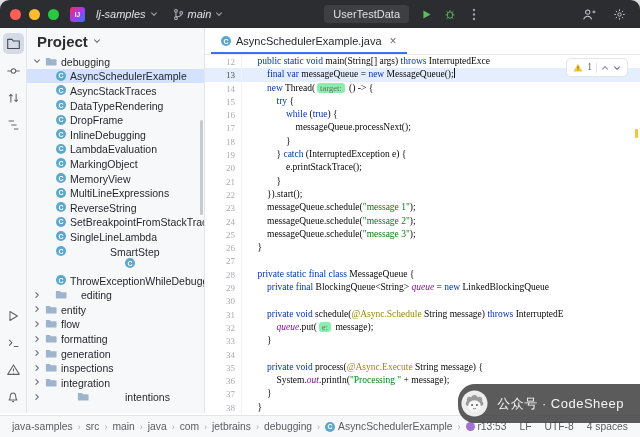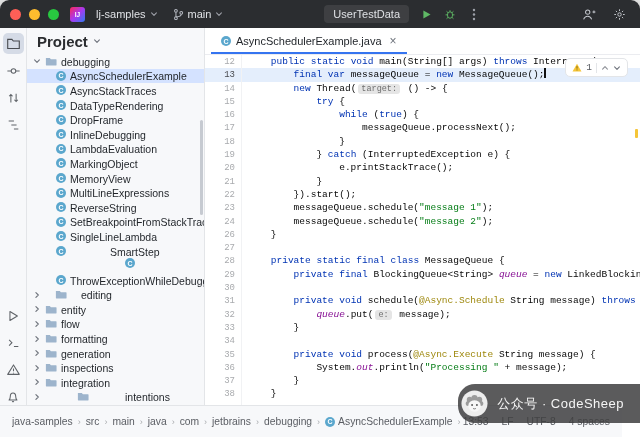--- a/index.html
+++ b/index.html
@@ -9,21 +9,21 @@
     border-radius:9px 9px 0 0;box-shadow:0 2px 10px rgba(0,0,0,.25);
   }
   
   .titlebar{height:28px;background:#2b2d30;display:flex;align-items:center;padding:0 10px;gap:7px;box-sizing:border-box;}
   .traffic{display:flex;gap:8px;margin-right:4px;}
   .tl{width:11px;height:11px;border-radius:50%;display:inline-block;}
   .tl.red{background:#ff5f57}.tl.yellow{background:#febc2e}.tl.green{background:#28c840}
   .app-logo{width:15px;height:15px;border-radius:3px;background:linear-gradient(135deg,#fe2857 0%,#a839f1 50%,#2e7bf0 100%);
     display:inline-flex;align-items:center;justify-content:center;color:#fff;font-size:6.5px;font-weight:bold;}
   .tb-widget{display:flex;align-items:center;gap:4px;padding:2px 4px;border-radius:4px;cursor:default;}
-  .tb-text{color:#dfe1e5;font-size:11px;}
+  .tb-text{color:#dfe1e5;font-size:11px;font-style:italic;}
   .tb-center{display:flex;align-items:center;gap:8px;margin-left:auto;}
   .tb-right{display:flex;align-items:center;gap:12px;margin-left:auto;padding-right:2px;}
   .run-pill{background:rgba(255,255,255,.09);border-radius:4px;padding:3px 9px;color:#dfe1e5;font-size:11px;display:flex;align-items:center;gap:5px;}
   .tb-btn{display:inline-flex;align-items:center;justify-content:center;width:18px;height:18px;}
   .icon{display:inline-flex;align-items:center;justify-content:center;line-height:0;}
   
   .main{position:absolute;top:28px;left:0;right:0;bottom:24px;display:flex;}
   .stripe{width:27px;background:#f7f8fa;border-right:1px solid #e3e5e8;display:flex;flex-direction:column;align-items:center;padding:5px 0 6px 0;gap:6px;box-sizing:border-box;}
   .stripe-btn{width:21px;height:21px;border-radius:5px;display:flex;align-items:center;justify-content:center;}
   .stripe-btn.active{background:#d5dbe6;}
@@ -37,39 +37,39 @@
   .tree-label{padding-top:1px;}
   .class-icon{width:10px;height:10px;border-radius:50%;background:#5ba7cd;color:#fff;font-size:7px;font-weight:bold;
     display:inline-flex;align-items:center;justify-content:center;flex:none;}
   .class-icon::after{content:"C";}
   .panel-scrollbar{position:absolute;right:1px;top:92px;width:3px;height:95px;background:#c6cad1;border-radius:2px;}
   
   .editor-col{flex:1;min-width:0;display:flex;flex-direction:column;background:#fff;}
   .tabbar{height:26px;flex:none;display:flex;align-items:stretch;border-bottom:1px solid #ebecf0;background:#fff;padding-left:6px;}
   .tab{display:flex;align-items:center;gap:5px;padding:0 10px;font-size:11px;color:#1f2328;box-shadow:inset 0 -2px 0 var(--c-accent,#3574f0);}
   .tab-close{color:#6e737c;font-size:12px;margin-left:3px;}
-  .code-wrap{flex:1;position:relative;overflow:hidden;font-family:Liberation Mono, monospace;font-size:9.5px;line-height:13.3px;}
+  .code-wrap{flex:1;position:relative;overflow:hidden;font-family:Liberation Serif, serif;font-size:9.5px;line-height:13.3px;}
   .gutter-line{position:absolute;left:36px;top:0;bottom:0;width:1px;background:#f1f2f4;}
   .code-row{display:flex;height:13.3px;width:100%;}
   .code-row.caret-row{background:var(--c-caret_row,#e4eefc);}
   .ln{width:30px;flex:none;text-align:right;color:#a9abae;font-size:9px;padding-top:1px;}
   .caret-row .ln{color:#494b50;}
   .code{margin:0;padding:0 0 0 13px;white-space:pre;color:#080808;font-family:inherit;font-size:inherit;line-height:inherit;}
   .seg-kw{color:var(--c-keyword,#0033b3);}
   .seg-str{color:var(--c-string,#067d17);}
   .seg-ann{color:var(--c-annotation,#9e880d);}
   .seg-fld{color:var(--c-field,#871094);font-style:italic;}
-  .seg-hint{background:#e5e5e5;color:#6e6e6e;border-radius:3px;padding:0 3px;margin:0 2px;font-size:8.5px;}
+  .seg-hint{background:#86efac;color:#6e6e6e;border-radius:3px;padding:0 3px;margin:0 2px;font-size:8.5px;}
   .caret{display:inline-block;width:1.2px;height:10px;background:#101010;vertical-align:-1px;}
   .inspection-widget{position:absolute;top:3px;right:12px;display:flex;align-items:center;gap:4px;background:#fff;
     border:1px solid #e3e5e8;border-radius:5px;padding:2px 6px;font-size:9.5px;color:#5a5d63;}
   .iw-sep{width:1px;height:10px;background:#e3e5e8;}
   .stripe-mark{position:absolute;right:2px;top:74px;width:3px;height:9px;background:var(--c-warning,#f5c538);border-radius:1px;}
   
-  .statusbar{position:absolute;left:0;right:18px;bottom:0;height:32px;background:#f7f8fa;border-top:1px solid #e3e5e8;
+  .statusbar{position:absolute;left:0;right:0;bottom:0;height:22px;background:#f7f8fa;border-top:1px solid #e3e5e8;
     display:flex;align-items:center;padding:0 12px;font-size:10.3px;color:#5a5d63;box-sizing:border-box;white-space:nowrap;}
   .breadcrumb{display:flex;align-items:center;overflow:hidden;}
   .bc-item{display:inline-flex;align-items:center;gap:3px;}
   .bc-sep{margin:0 5px;color:#a9abae;font-size:9px;}
   .method-icon{width:9px;height:9px;border-radius:50%;background:#a571d0;display:inline-block;flex:none;}
   .status-right{margin-left:auto;display:flex;gap:13px;align-items:center;}
   
   .watermark{position:absolute;right:0;bottom:14px;height:33px;z-index:50;display:flex;align-items:center;gap:9px;
     background:rgba(62,62,64,.85);border-radius:17px 0 0 17px;padding:3px 16px 3px 3px;color:#f5f5f5;font-size:13px;letter-spacing:.5px;}
 </style>
@@ -476,20 +476,24 @@
               <span class="ln">22</span>
               <pre class="code"><span class="seg-pl">        }).start();</span></pre>
             </div>
             <div class="code-row">
               <span class="ln">23</span>
               <pre class="code"><span class="seg-pl">        messageQueue.schedule(</span><span class="seg-str">"message 1"</span><span class="seg-pl">);</span></pre>
             </div>
             <div class="code-row">
               <span class="ln">24</span>
               <pre class="code"><span class="seg-pl">        messageQueue.schedule(</span><span class="seg-str">"message 2"</span><span class="seg-pl">);</span></pre>
+            </div>
+            <div class="code-row">
+              <span class="ln">25</span>
+              <pre class="code"><span class="seg-pl">        messageQueue.schedule(</span><span class="seg-str">"message 3"</span><span class="seg-pl">);</span></pre>
             </div>
             <div class="code-row">
               <span class="ln">26</span>
               <pre class="code"><span class="seg-pl">    }</span></pre>
             </div>
             <div class="code-row">
               <span class="ln">27</span>
               <pre class="code"></pre>
             </div>
             <div class="code-row">

